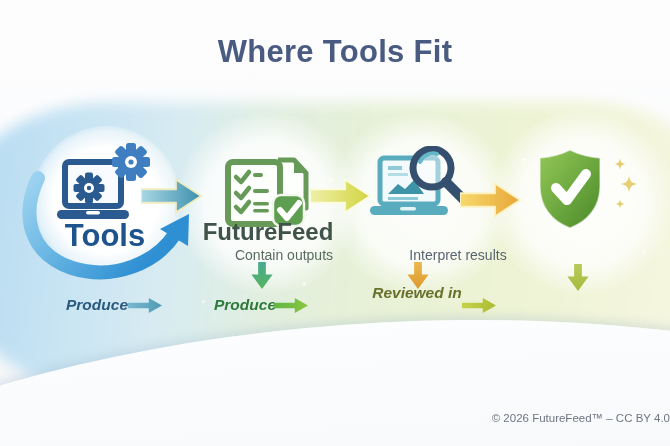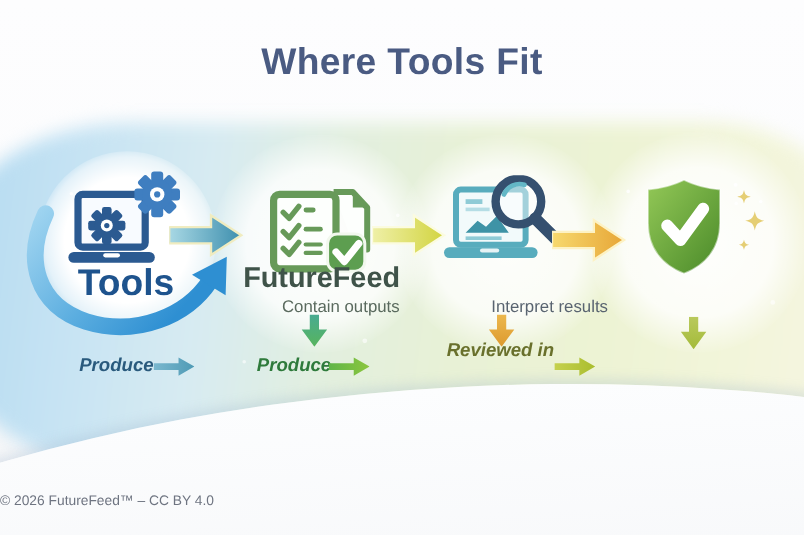--- a/index.html
+++ b/index.html
@@ -40,21 +40,21 @@
   .stage-sub{position:absolute;transform:translateX(-50%);font-size:14px;
     white-space:nowrap;z-index:5;}
   #sub-artifacts{left:284px;top:247px;color:#5a6a5e;}
   #sub-assessments{left:419px;top:247px;color:#596470;margin-left:39px;}
   #sub-evidence{left:580px;top:248px;color:#5f6a58;}
   .flow-label{position:absolute;transform:translateX(-50%);font-weight:700;
     font-size:15.5px;white-space:nowrap;z-index:5;font-style:italic;}
   #flow-1{left:97px;top:296px;color:#2a5a7d;}
   #flow-2{left:245px;top:296px;color:#2e7a3b;}
   #flow-3{left:417px;top:284px;color:#69702c;}
-  .footer{position:absolute;left:0;right:0;top:412px;text-align:left;
+  .footer{position:absolute;left:0;right:0;top:412px;text-align:right;
     font-size:11.5px;color:#6e7481;z-index:6;}
 </style>
 </head>
 <body>
 
 <div class="stage-wrap">
 
   <div class="band"></div>
   <div class="halo" id="halo-tools"></div>
   <div class="halo" id="halo-artifacts"></div>

